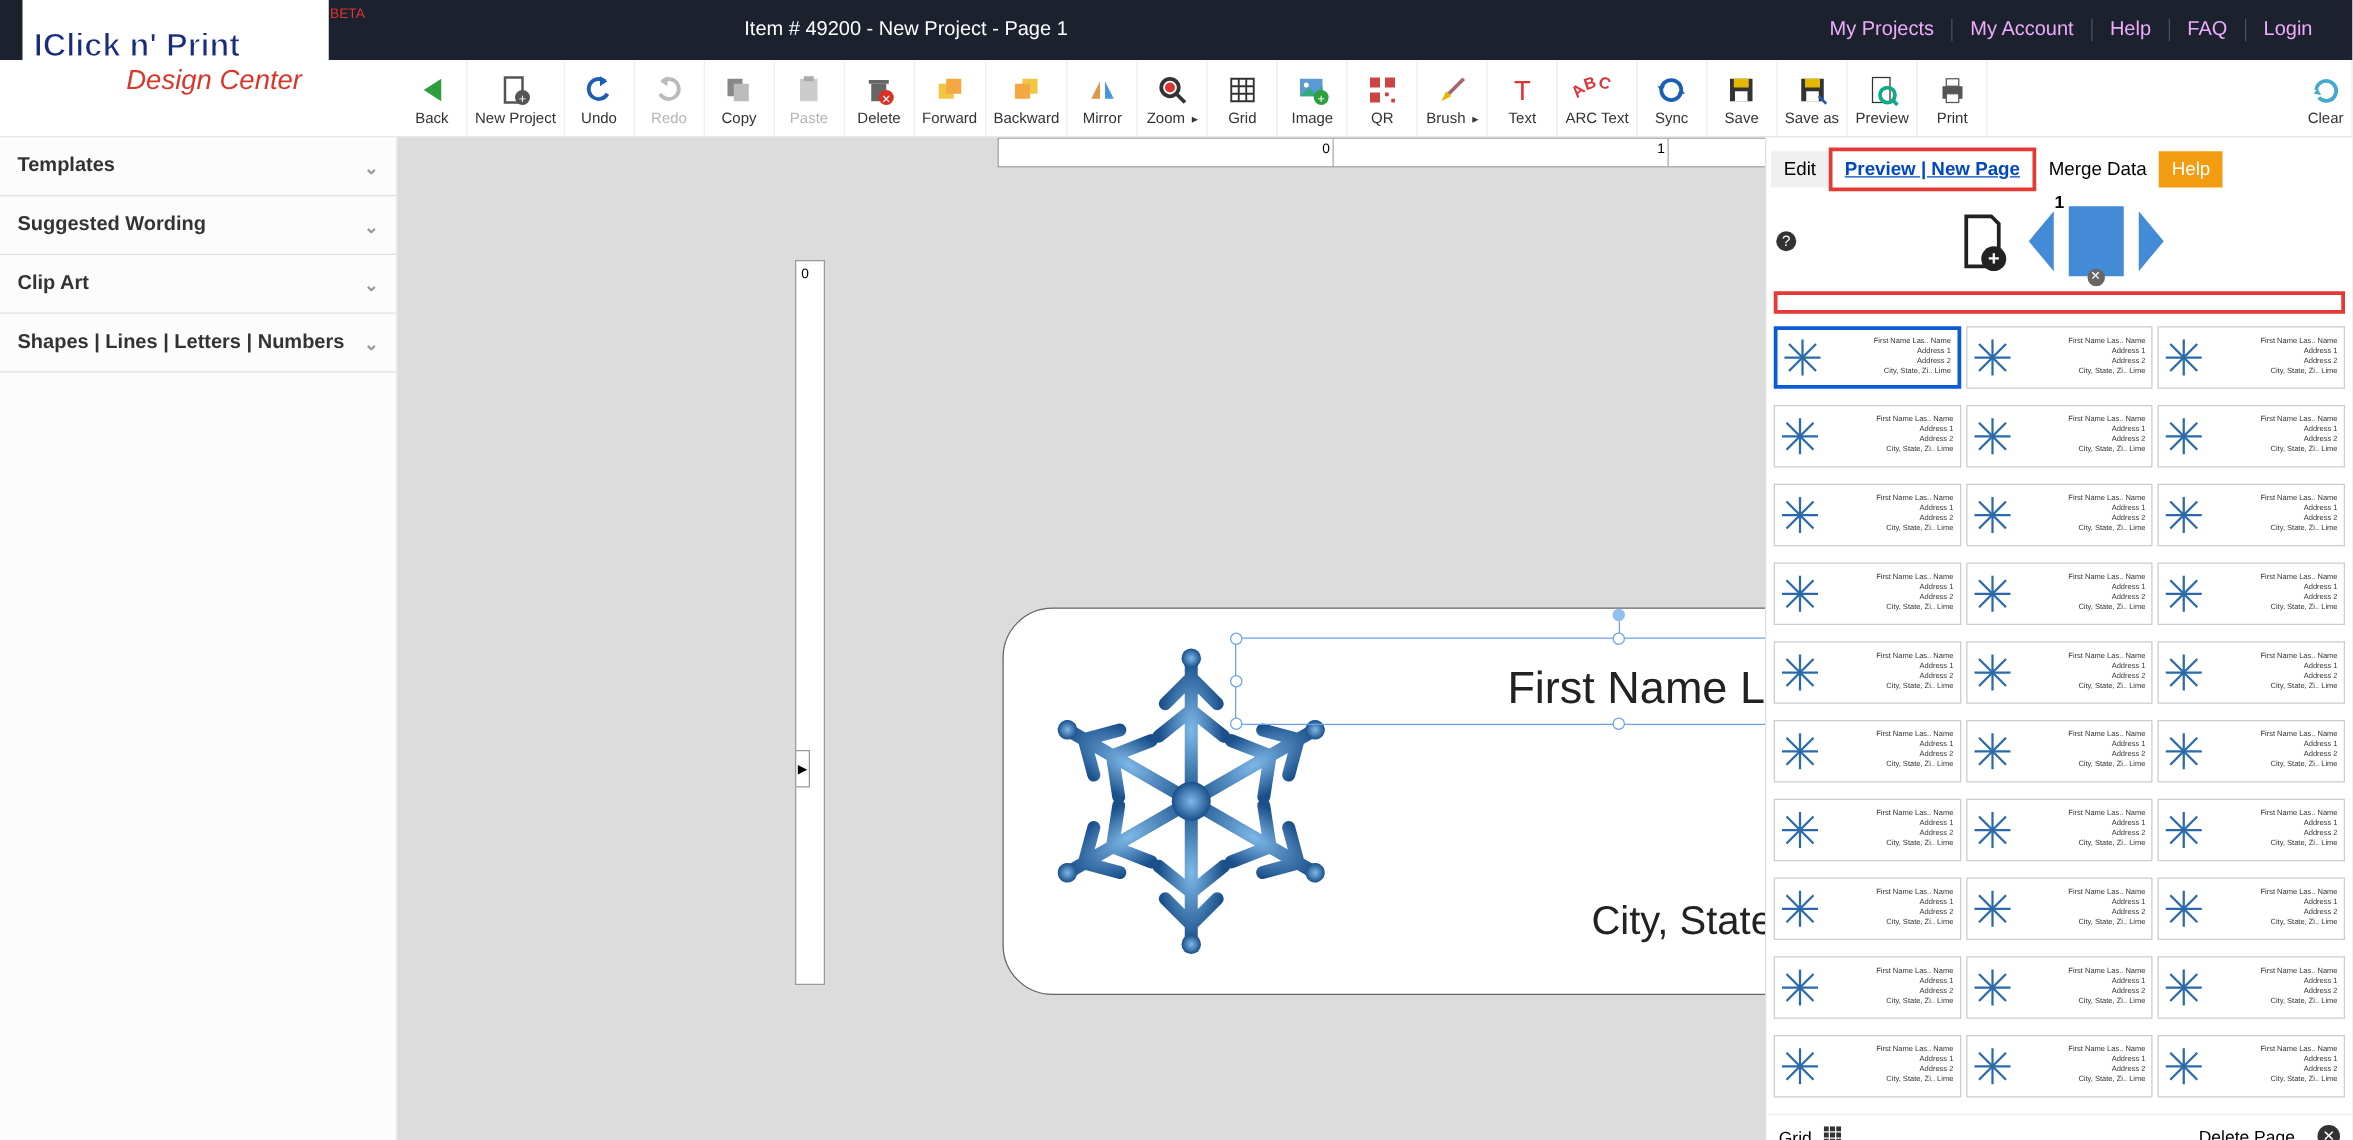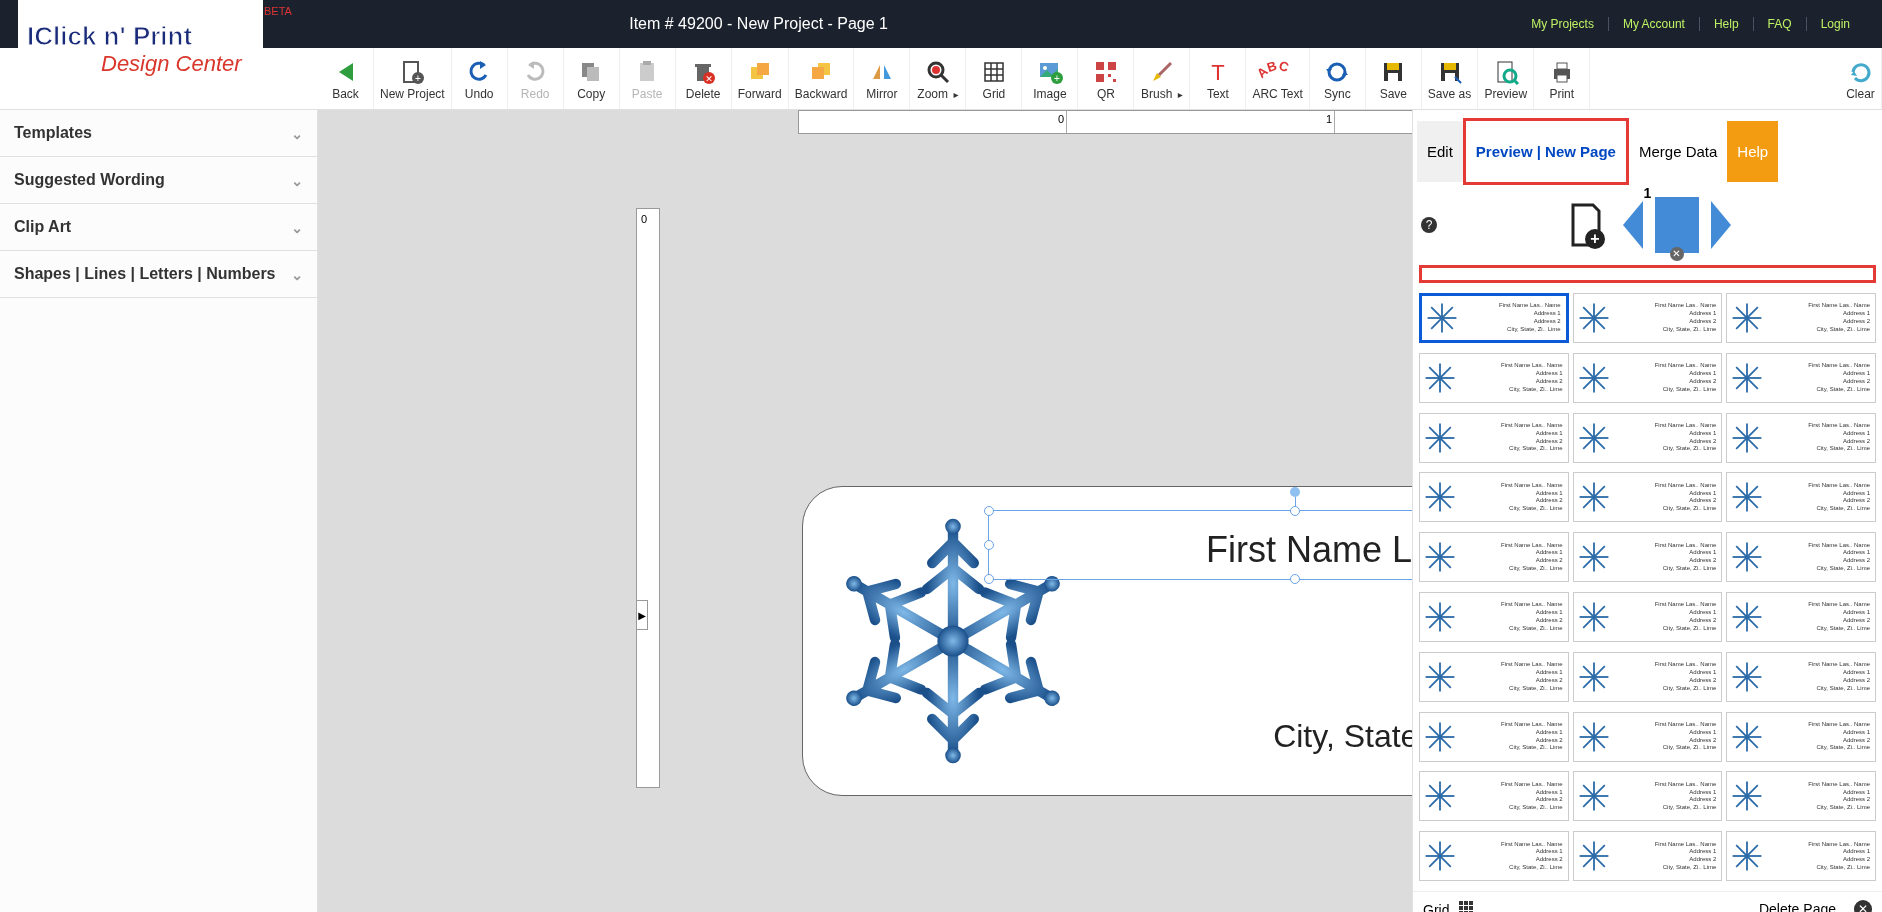--- a/index.html
+++ b/index.html
@@ -1,20 +1,20 @@
 <!DOCTYPE html>
 <html><head>
 <meta charset="utf-8">
 <style>
 *{box-sizing:border-box;margin:0;padding:0;font-family:Arial,Helvetica,sans-serif}
 body{width:1882px;height:912px;overflow:hidden;background:#fff}
 .topbar{height:48px;background:#1b222e;display:flex;align-items:center;color:#fff;font-size:16px}
 .topbar .title{flex:1;text-align:center}
 .topbar .right{display:flex;align-items:center;padding-right:18px}
-.topbar .right a{color:#bef264;padding:0 14px;border-left:1px solid #4a5160;font-size:12px;cursor:pointer}
+.topbar .right a{color:#f0abfc;padding:0 14px;border-left:1px solid #4a5160;font-size:16px;cursor:pointer}
 .topbar .right a:first-child{border-left:none}
 .topbar .beta{position:absolute;left:264px;top:5px;color:#d33;font-size:11px}
 .logo-area{position:absolute;left:18px;top:0;width:245px;height:96px;background:#fff;z-index:5;display:flex;align-items:center;justify-content:center;flex-direction:column}
 .logo-area svg{width:240px}
 .toolbar{height:62px;background:#fff;border-bottom:1px solid #e0e0e0;display:flex;align-items:stretch;padding-left:318px}
 .tbtn{display:flex;flex-direction:column;align-items:center;justify-content:center;min-width:56px;padding:0 6px;border-right:1px solid #eee;cursor:pointer;font-size:12px;color:#333}
 .tbtn .ic{height:30px;display:flex;align-items:center;justify-content:center;font-size:22px}
 .tbtn.disabled{color:#b5b5b5}
 .tbtn .caret{font-size:10px;margin-left:2px}
 .tbtn.clear{margin-left:auto;min-width:42px}
@@ -31,23 +31,23 @@
 .card{position:absolute;left:484px;top:376px;width:805px;height:310px;background:#fff;border:1px solid #666;border-radius:40px;display:flex;align-items:center}
 .snow{width:260px;height:260px;margin-left:20px}
 .card-text{flex:1;padding-right:40px;text-align:right;font-size:32px;color:#222;line-height:1.9;font-family:'Segoe UI Light','Helvetica Neue',sans-serif;font-weight:300}
 .card-text .ln:first-child{font-size:36px}
 .sel-box{position:absolute;left:670px;top:400px;width:614px;height:70px;border:1px solid #6aa3e8}
 .sel-handle{position:absolute;width:10px;height:10px;background:#fff;border:1px solid #6aa3e8;border-radius:50%}
 .sel-rot{position:absolute;left:50%;top:-24px;width:10px;height:10px;background:#8fc0f0;border-radius:50%;margin-left:-5px}
 .sel-rot:before{content:'';position:absolute;left:50%;top:10px;width:1px;height:14px;background:#6aa3e8}
 .rpanel{width:470px;background:#fff;border-left:1px solid #e0e0e0;display:flex;flex-direction:column}
 .tabs{display:flex;align-items:center;padding:8px 4px 6px}
-.tab{padding:22px 10px;font-size:15px;cursor:pointer}
+.tab{padding:6px 10px;font-size:15px;cursor:pointer}
 .tab.edit{background:#f0f0f0}
-.tab.preview{color:#0047c2;font-weight:600}
+.tab.preview{color:#0047c2;text-decoration:underline;font-weight:600}
 .tab.help{background:#f39c12;color:#fff}
 .highlight-box{border:3px solid #e53935}
 .nav-row{display:flex;align-items:center;justify-content:center;padding:6px 0;position:relative}
 .nav-row .q{position:absolute;left:8px;top:26px;width:16px;height:16px;border-radius:50%;background:#333;color:#fff;font-size:12px;text-align:center;line-height:16px}
 .nav-row .lbl{position:absolute;left:50%;top:-6px;font-size:14px;font-weight:600;transform:translateX(-50%)}
 .nav-page{width:44px;height:56px;background:#438bd6;position:relative;margin:0 8px}
 .nav-page .del{position:absolute;bottom:-8px;left:50%;margin-left:-7px;width:14px;height:14px;border-radius:50%;background:#666;color:#fff;font-size:10px;text-align:center;line-height:14px}
 .nav-arr{width:0;height:0;border-top:24px solid transparent;border-bottom:24px solid transparent;cursor:pointer}
 .nav-arr.l{border-right:20px solid #438bd6;margin-right:4px}
 .nav-arr.r{border-left:20px solid #438bd6;margin-left:4px}

